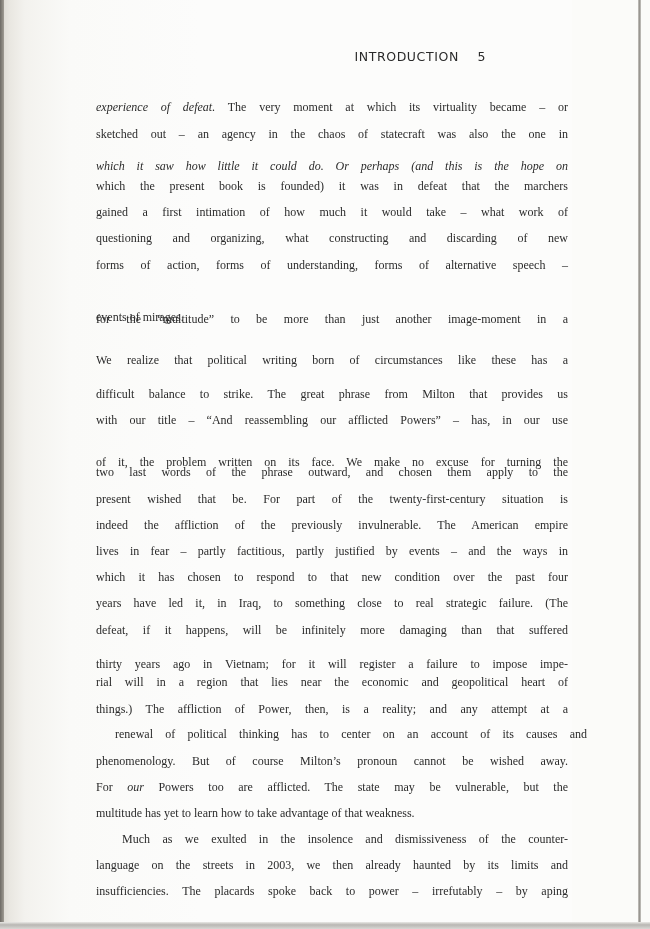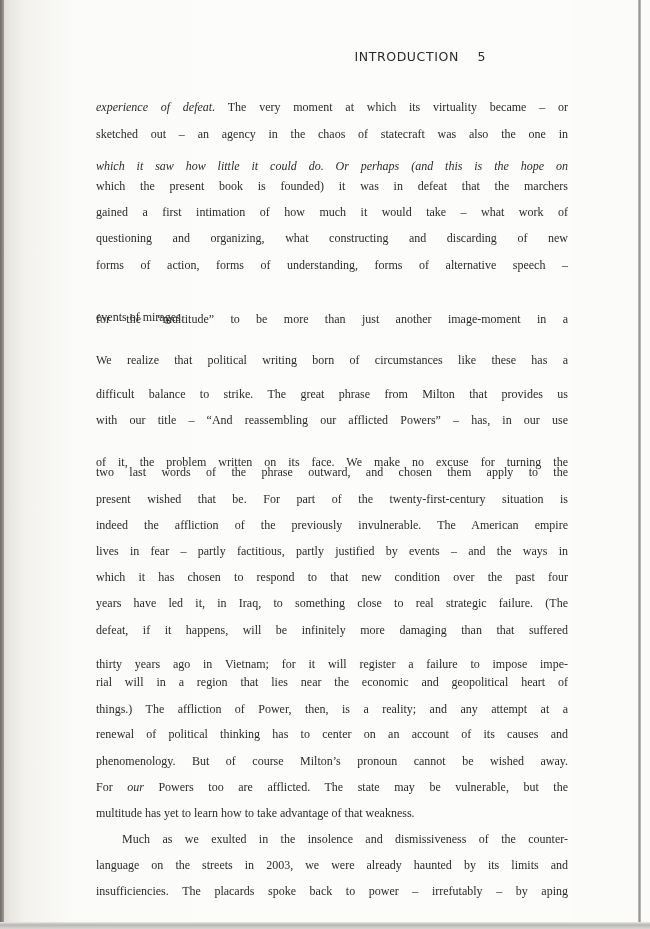--- a/index.html
+++ b/index.html
@@ -79,24 +79,24 @@
         <div class="line" style="top: 459px;"><span>two last words of the phrase outward, and chosen them apply to the</span></div>
         <div class="line" style="top: 486px;"><span>present wished that be. For part of the twenty-first-century situation is</span></div>
         <div class="line" style="top: 512px;"><span>indeed the affliction of the previously invulnerable. The American empire</span></div>
         <div class="line" style="top: 538px;"><span>lives in fear – partly factitious, partly justified by events – and the ways in</span></div>
         <div class="line" style="top: 564px;"><span>which it has chosen to respond to that new condition over the past four</span></div>
         <div class="line" style="top: 590px;"><span>years have led it, in Iraq, to something close to real strategic failure. (The</span></div>
         <div class="line" style="top: 617px;"><span>defeat, if it happens, will be infinitely more damaging than that suffered</span></div>
         <div class="line" style="top: 643px; margin-top: 8px;"><span>thirty years ago in Vietnam; for it will register a failure to impose impe-</span></div>
         <div class="line" style="top: 669px;"><span>rial will in a region that lies near the economic and geopolitical heart of</span></div>
         <div class="line" style="top: 670px; margin-top: 26px;"><span>things.) The affliction of Power, then, is a reality; and any attempt at a</span></div>
-        <div class="line" style="top: 721px;"><span>renewal of political thinking has to center on an account of its causes and</span></div>
+        <div class="line" style="top: 721px; margin-left: 19px;"><span>renewal of political thinking has to center on an account of its causes and</span></div>
         <div class="line" style="top: 748px;"><span>phenomenology. But of course Milton’s pronoun cannot be wished away.</span></div>
         <div class="line" style="top: 774px;"><span>For </span><span class="it">our</span><span> Powers too are afflicted. The state may be vulnerable, but the</span></div>
         <div class="line last" style="top: 800px;"><span>multitude has yet to learn how to take advantage of that weakness.</span></div>
       </div>
       <div>
         <div class="line indent" style="top: 826px;"><span>Much as we exulted in the insolence and dismissiveness of the counter-</span></div>
-        <div class="line" style="top: 852px;"><span>language on the streets in 2003, we were already haunted by its limits and</span></div>
+        <div class="line" style="top: 852px;"><span>language on the streets in 2003, we then already haunted by its limits and</span></div>
         <div class="line" style="top: 878px;"><span>insufficiencies. The placards spoke back to power – irrefutably – by aping</span></div>
       </div>
     </div>
 </div>
 
 </body></html>

